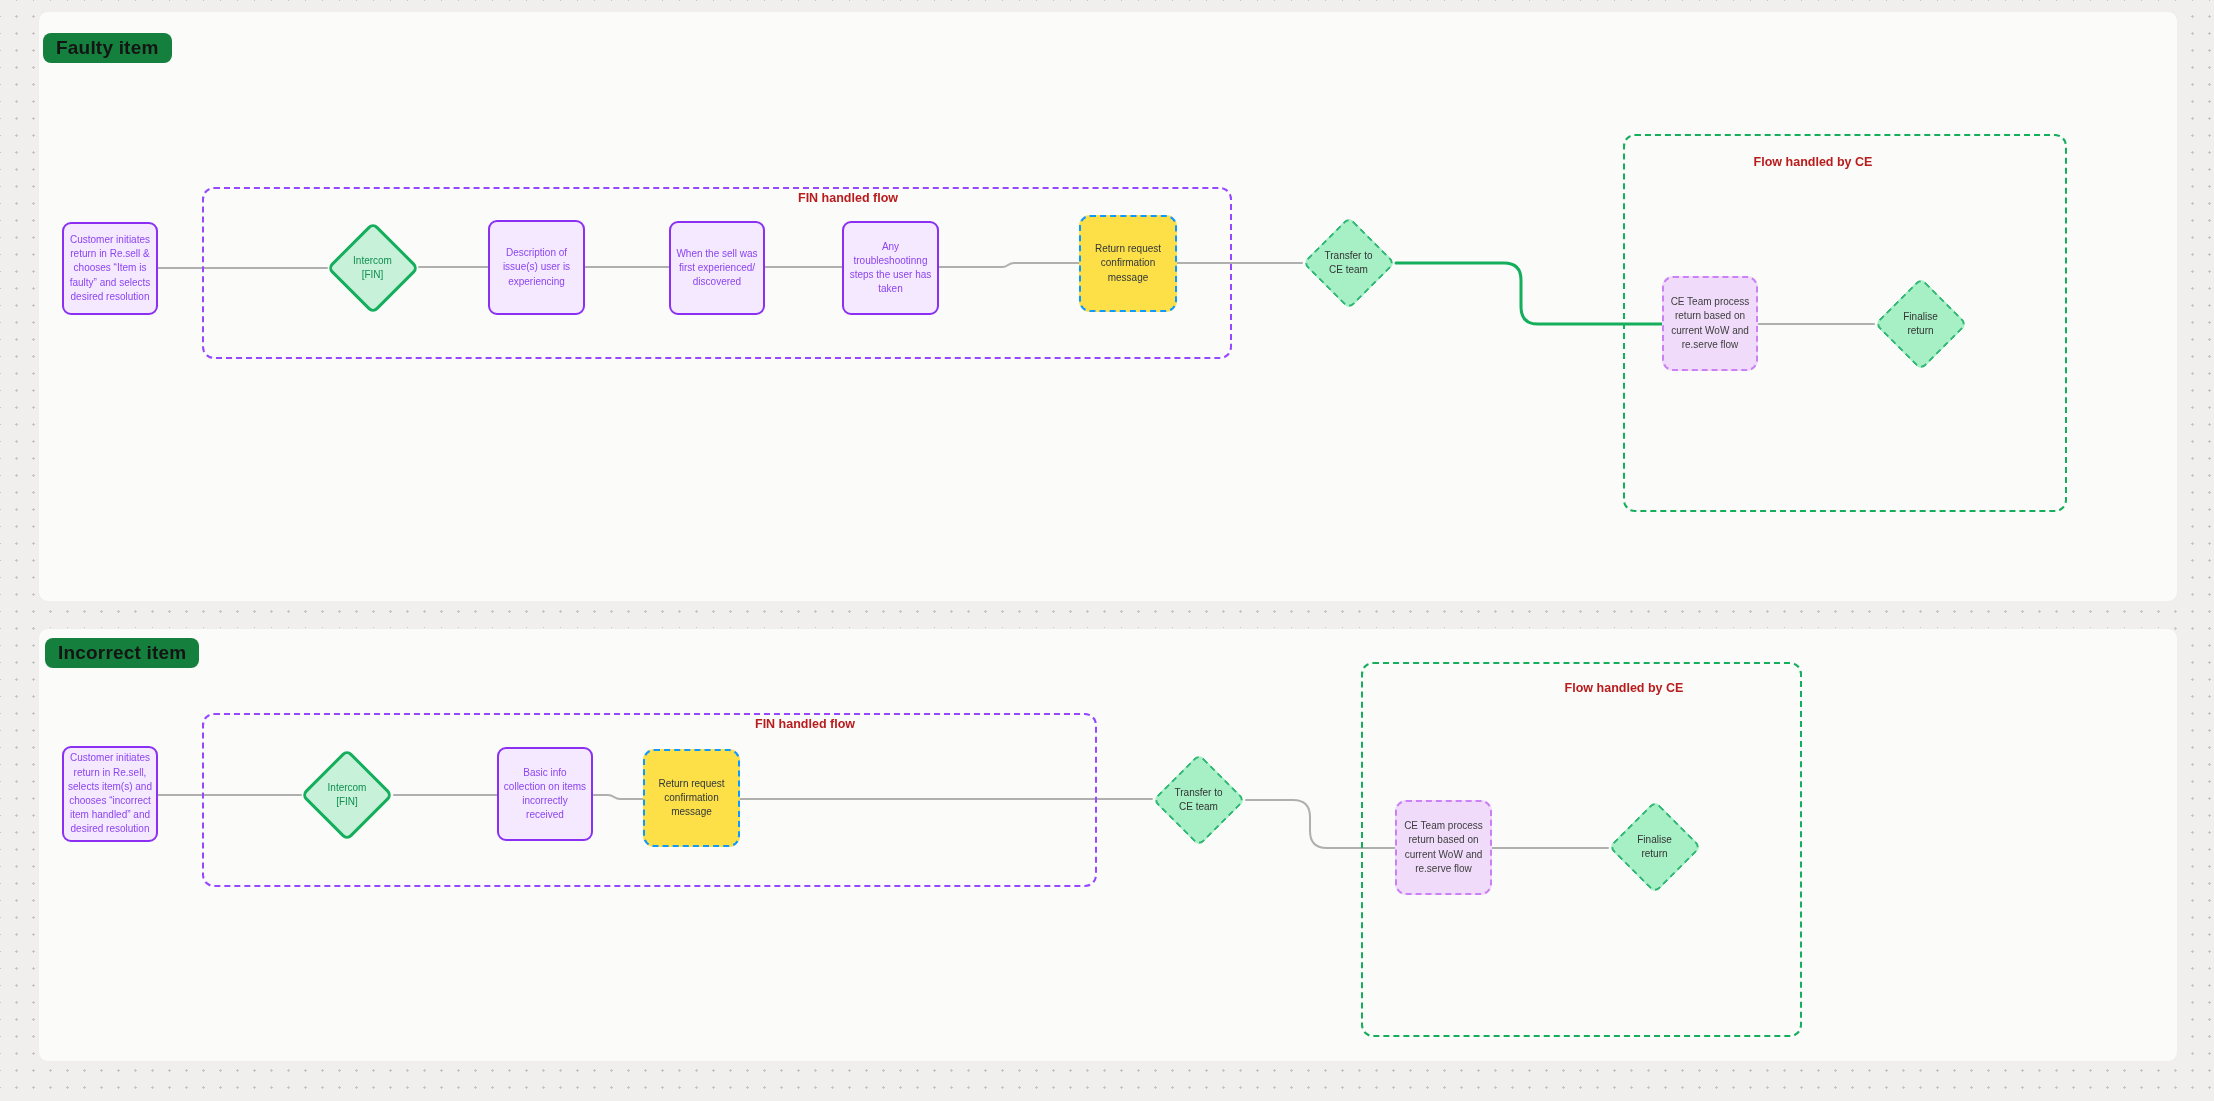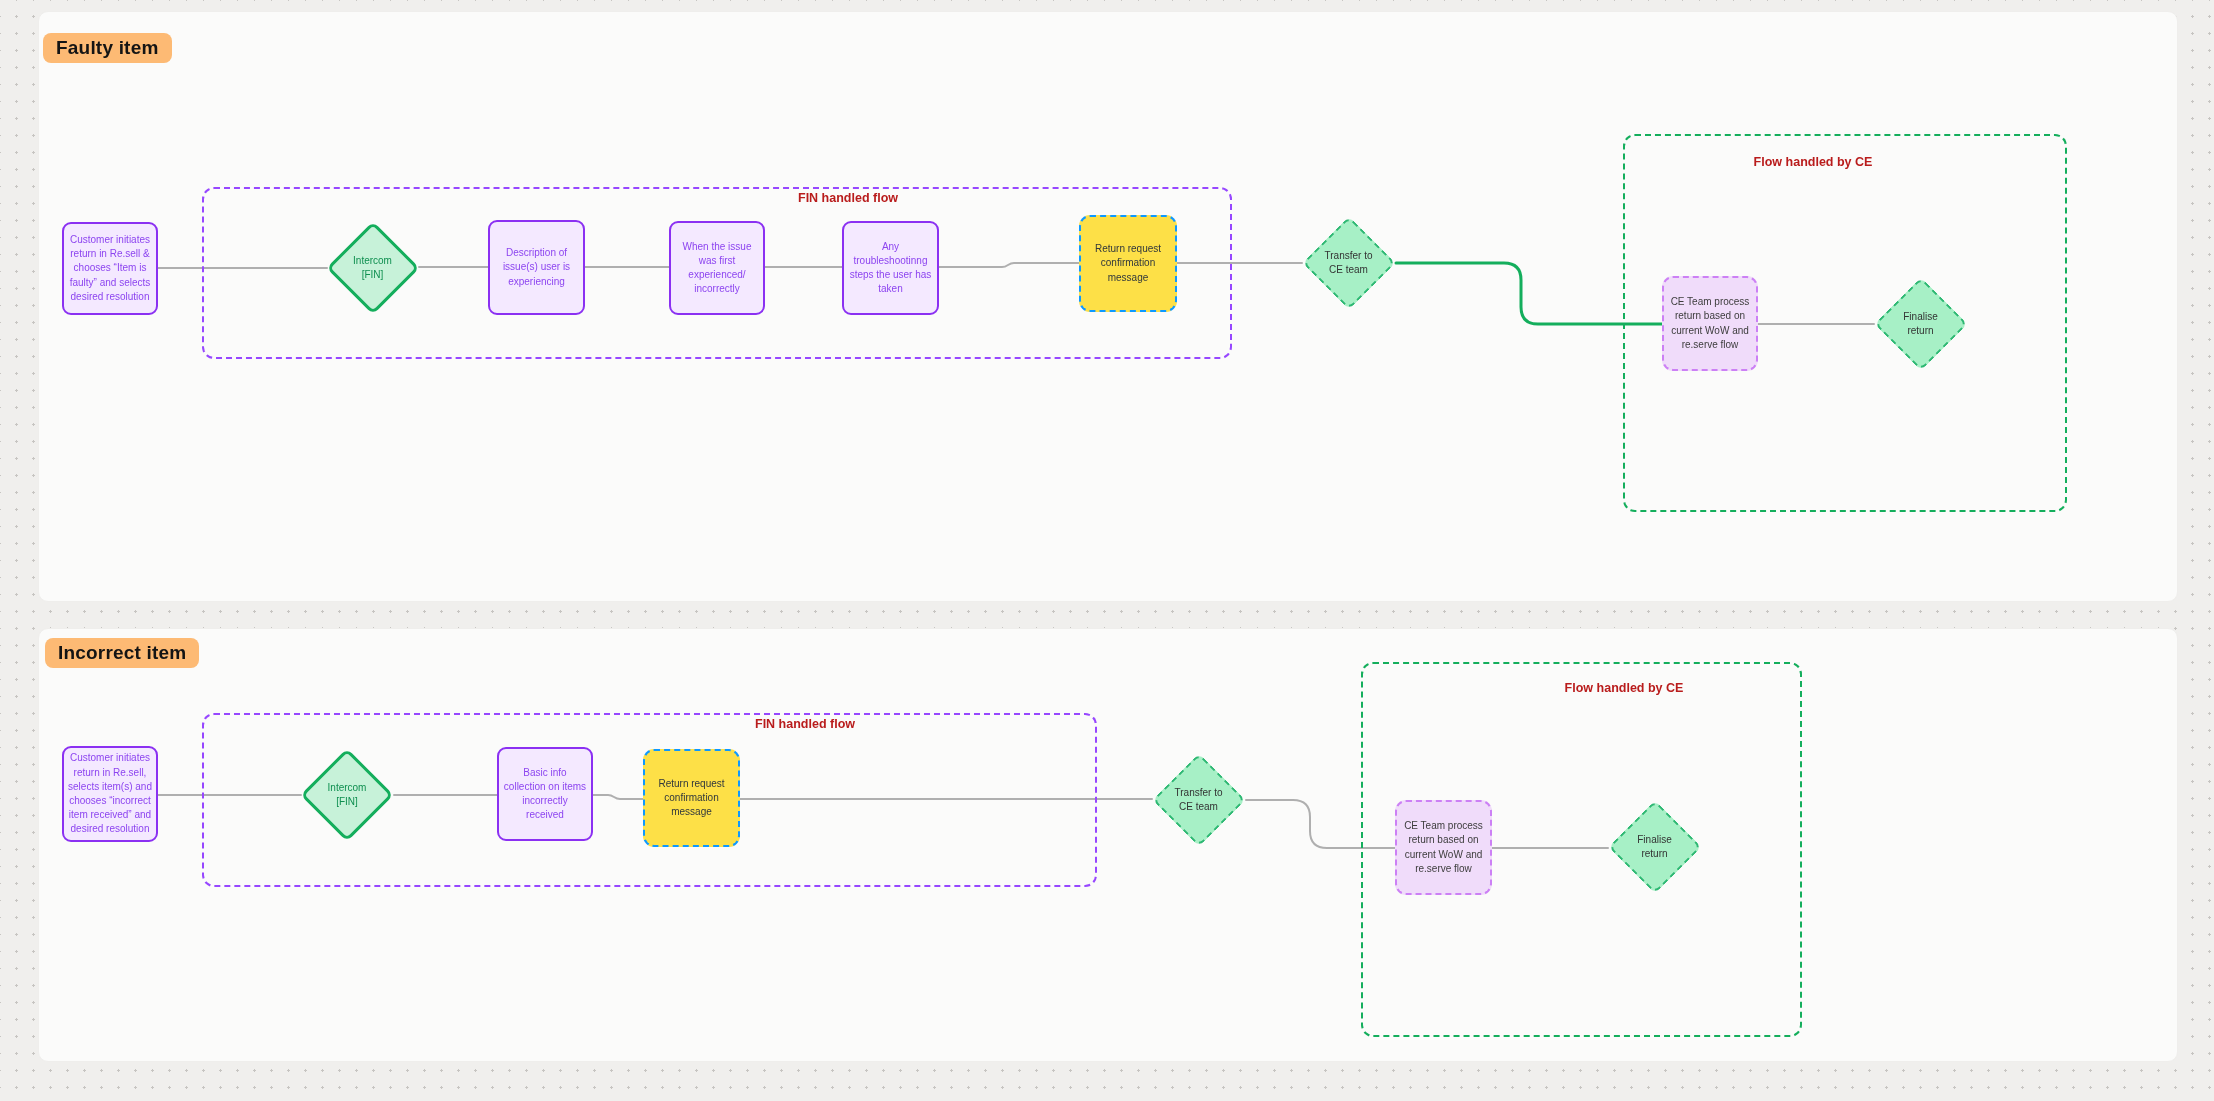--- a/index.html
+++ b/index.html
@@ -7,21 +7,21 @@
     width:2214px;height:1101px;position:relative;overflow:hidden;
     background-color:#F0EFED;
     background-image:radial-gradient(#C7C5C2 1.1px, transparent 1.3px);
     background-size:17px 17px;background-position:8px 8px;
     font-family:"Liberation Sans", sans-serif;
   }
   .panel{
     position:absolute;background:#FBFBFA;border:1px solid #EFEEEC;border-radius:10px;
   }
   .chip{
-    position:absolute;background:#fdba74;border-radius:8px;padding:4px 13px;
+    position:absolute;background:#15803d;border-radius:8px;padding:4px 13px;
     font-size:19px;font-weight:700;color:#141414;letter-spacing:.2px;white-space:nowrap;
   }
   .container-dashed{position:absolute;border-radius:12px;background:transparent;}
   .purple-dash{border:2.5px dashed #9747FF;}
   .green-dash{border:2.5px dashed #14AE5C;}
   .ctitle{
     position:absolute;font-size:12.5px;font-weight:700;color:#b91c1c;
     text-align:center;white-space:nowrap;
   }
   .node{
@@ -87,21 +87,21 @@
 <div class="diamond solidg" style="left:325px;top:220px;width:95px;height:95px">
   <div class="shape"></div>
   <div class="dlabel">Intercom [FIN]</div>
 </div>
 
 <div class="node pbox" style="left:488px;top:220px;width:97px;height:95px">
   <span>Description of issue(s) user is experiencing</span>
 </div>
 
 <div class="node pbox" style="left:669px;top:221px;width:96px;height:94px">
-  <span>When the issue was first experienced/ incorrectly</span>
+  <span>When the sell was first experienced/ discovered</span>
 </div>
 
 <div class="node pbox" style="left:842px;top:221px;width:97px;height:94px">
   <span>Any troubleshootinng steps the user has taken</span>
 </div>
 
 <div class="node bluebox" style="left:1079px;top:215px;width:98px;height:97px">
   <span>Return request confirmation message</span>
 </div>
 
@@ -121,21 +121,21 @@
 
 <div class="chip" style="left:45px;top:638px">Incorrect item</div>
 
 <div class="container-dashed purple-dash" style="left:202px;top:713px;width:891px;height:170px"></div>
 <div class="ctitle" style="left:715px;top:717px;width:180px">FIN handled flow</div>
 
 <div class="container-dashed green-dash" style="left:1361px;top:662px;width:437px;height:371px"></div>
 <div class="ctitle" style="left:1524px;top:681px;width:200px">Flow handled by CE</div>
 
 <div class="node pbox" style="left:62px;top:746px;width:96px;height:96px">
-  <span>Customer initiates return in Re.sell, selects item(s) and chooses “incorrect item received” and desired resolution</span>
+  <span>Customer initiates return in Re.sell, selects item(s) and chooses “incorrect item handled” and desired resolution</span>
 </div>
 
 <div class="diamond solidg" style="left:299px;top:747px;width:96px;height:96px">
   <div class="shape"></div>
   <div class="dlabel">Intercom [FIN]</div>
 </div>
 
 <div class="node pbox" style="left:497px;top:747px;width:96px;height:94px">
   <span>Basic info collection on items incorrectly received</span>
 </div>

